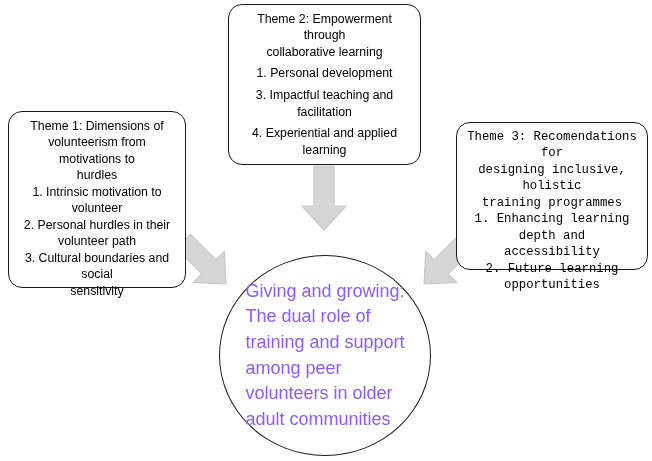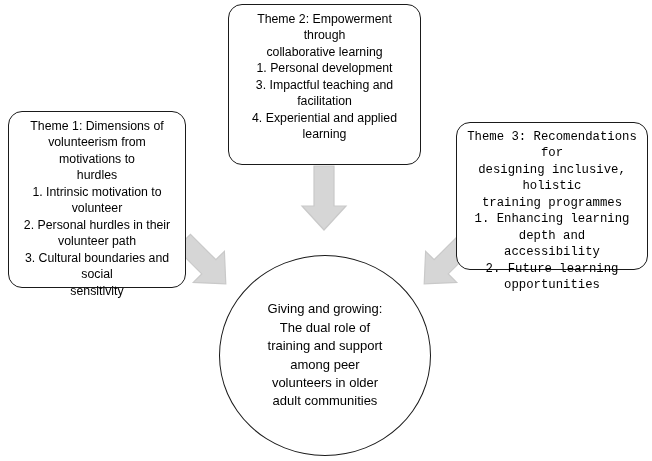--- a/index.html
+++ b/index.html
@@ -17,21 +17,21 @@
   }
   .box {
     position: absolute;
     box-sizing: border-box;
     border: 1.4px solid #1a1a1a;
     border-radius: 14px;
     background: #ffffff;
     display: flex;
     flex-direction: column;
     align-items: center;
-    justify-content: flex-start;
+    justify-content: space-between;
     text-align: center;
     font-size: 12.3px;
     line-height: 1.34;
     color: #000000;
     padding: 6px 8px;
   }
   .box .title {
     white-space: pre-line;
   }
   .box .item {
@@ -39,24 +39,23 @@
   }
   .circle {
     position: absolute;
     box-sizing: border-box;
     border: 1.4px solid #1a1a1a;
     border-radius: 50%;
     background: #ffffff;
     display: flex;
     align-items: center;
     justify-content: center;
-    text-align: center;
-    font-size: 13px;
+    font-size: 18px;
     line-height: 1.42;
-    color: #000000;
+    color: #8b5cf6;
     white-space: pre-line;
     padding: 10px;
   }
   
   #theme1 {
     left: 8px;
     top: 111px;
     width: 178px;
     height: 177px;
   }

